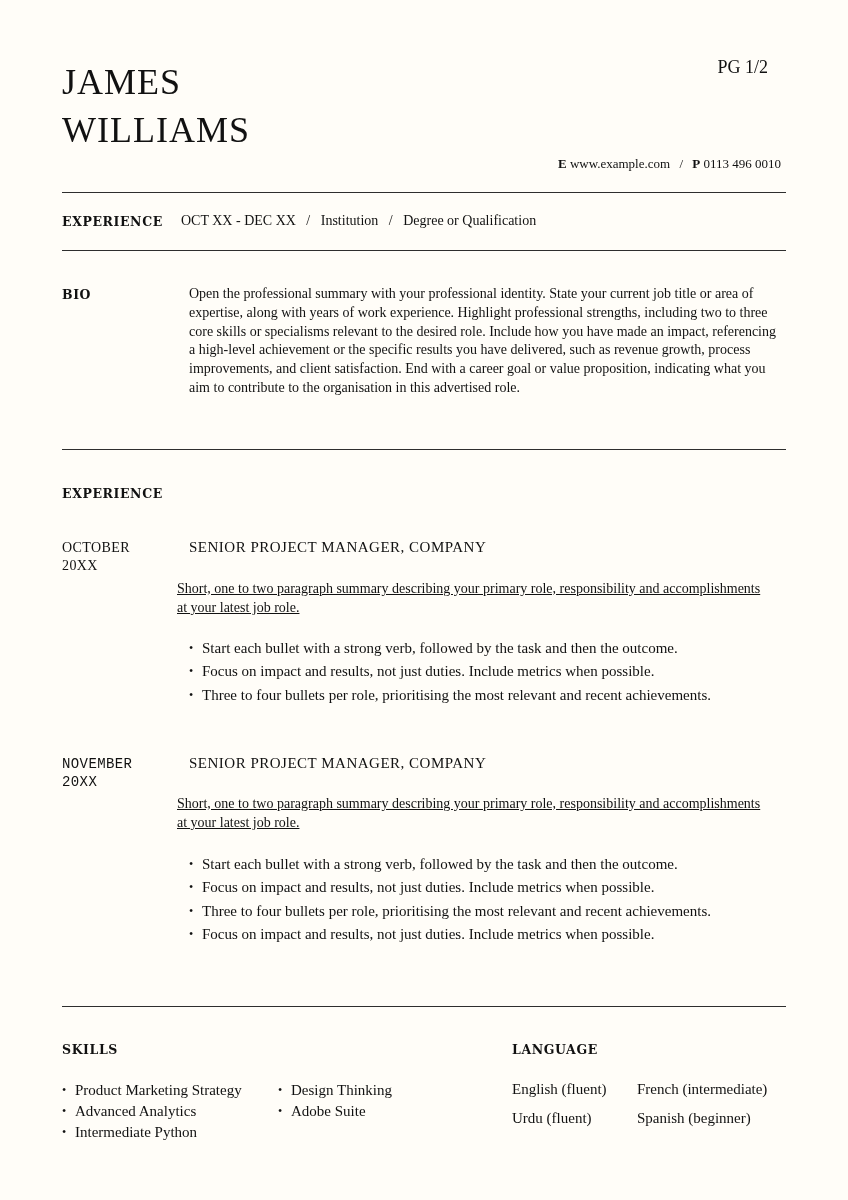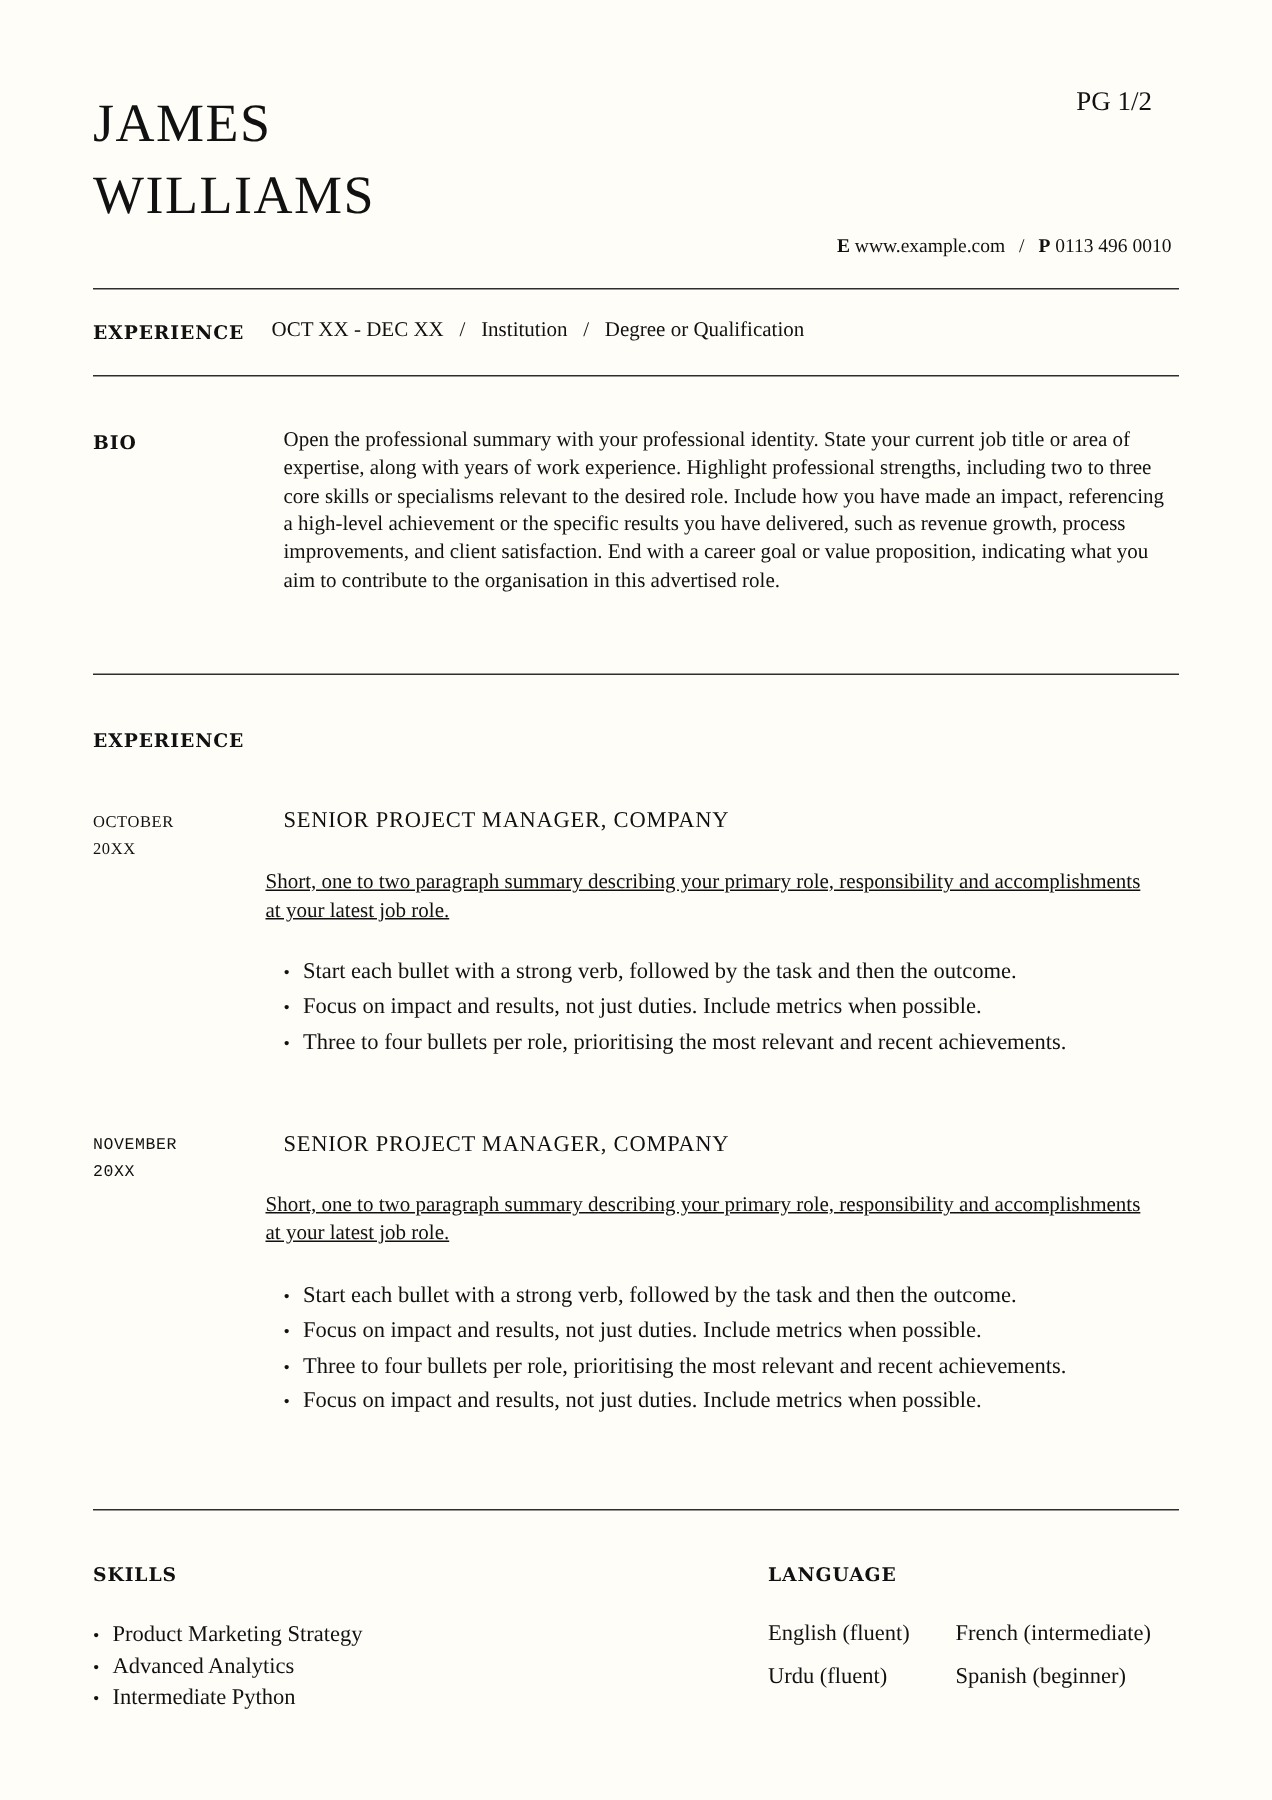--- a/index.html
+++ b/index.html
@@ -73,21 +73,21 @@
       color: #111;
     }
 
     .bio-text {
       left: 189px; top: 285px; width: 595px;
     }
 
     .date {
       left: 62px;
       font-family: "Liberation Serif", serif;
-      font-size: 11px;
+      font-size: 14px;
       line-height: 18px;
       letter-spacing: 0.4px;
       color: #111;
     }
     .role-title {
       left: 189px;
       font-family: "Liberation Serif", serif;
       font-size: 15px;
       letter-spacing: 0.5px;
       color: #111;
@@ -206,20 +206,24 @@
   </ul>
 
   <div class="abs rule" style="top:1006px;"></div>
 
   <div class="abs sec-label" style="left:62px; top:1042px;">SKILLS</div>
   <ul class="abs skills-col" style="left:62px; top:1080px;">
     <li>Product Marketing Strategy</li>
     <li>Advanced Analytics</li>
     <li>Intermediate Python</li>
   </ul>
+  <ul class="abs skills-col" style="left:278px; top:1080px;">
+    <li>Design Thinking</li>
+    <li>Adobe Suite</li>
+  </ul>
 
   <div class="abs sec-label" style="left:512px; top:1042px;">LANGUAGE</div>
   <div class="abs lang-item" style="left:512px; top:1081px;">English (fluent)</div>
   <div class="abs lang-item" style="left:637px; top:1081px;">French (intermediate)</div>
   <div class="abs lang-item" style="left:512px; top:1110px;">Urdu (fluent)</div>
   <div class="abs lang-item" style="left:637px; top:1110px;">Spanish (beginner)</div>
 
 </div>
 
 </body></html>

